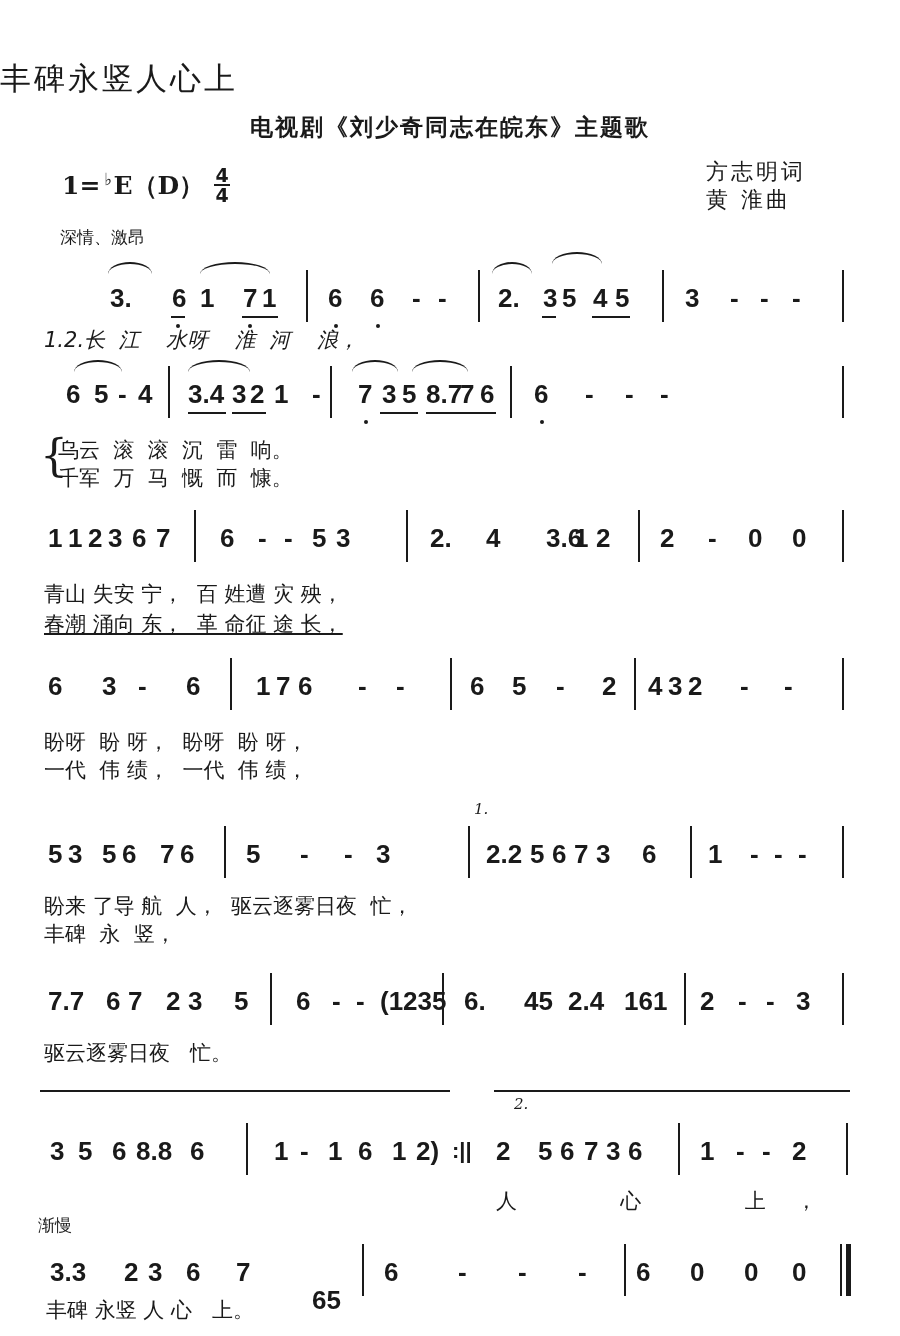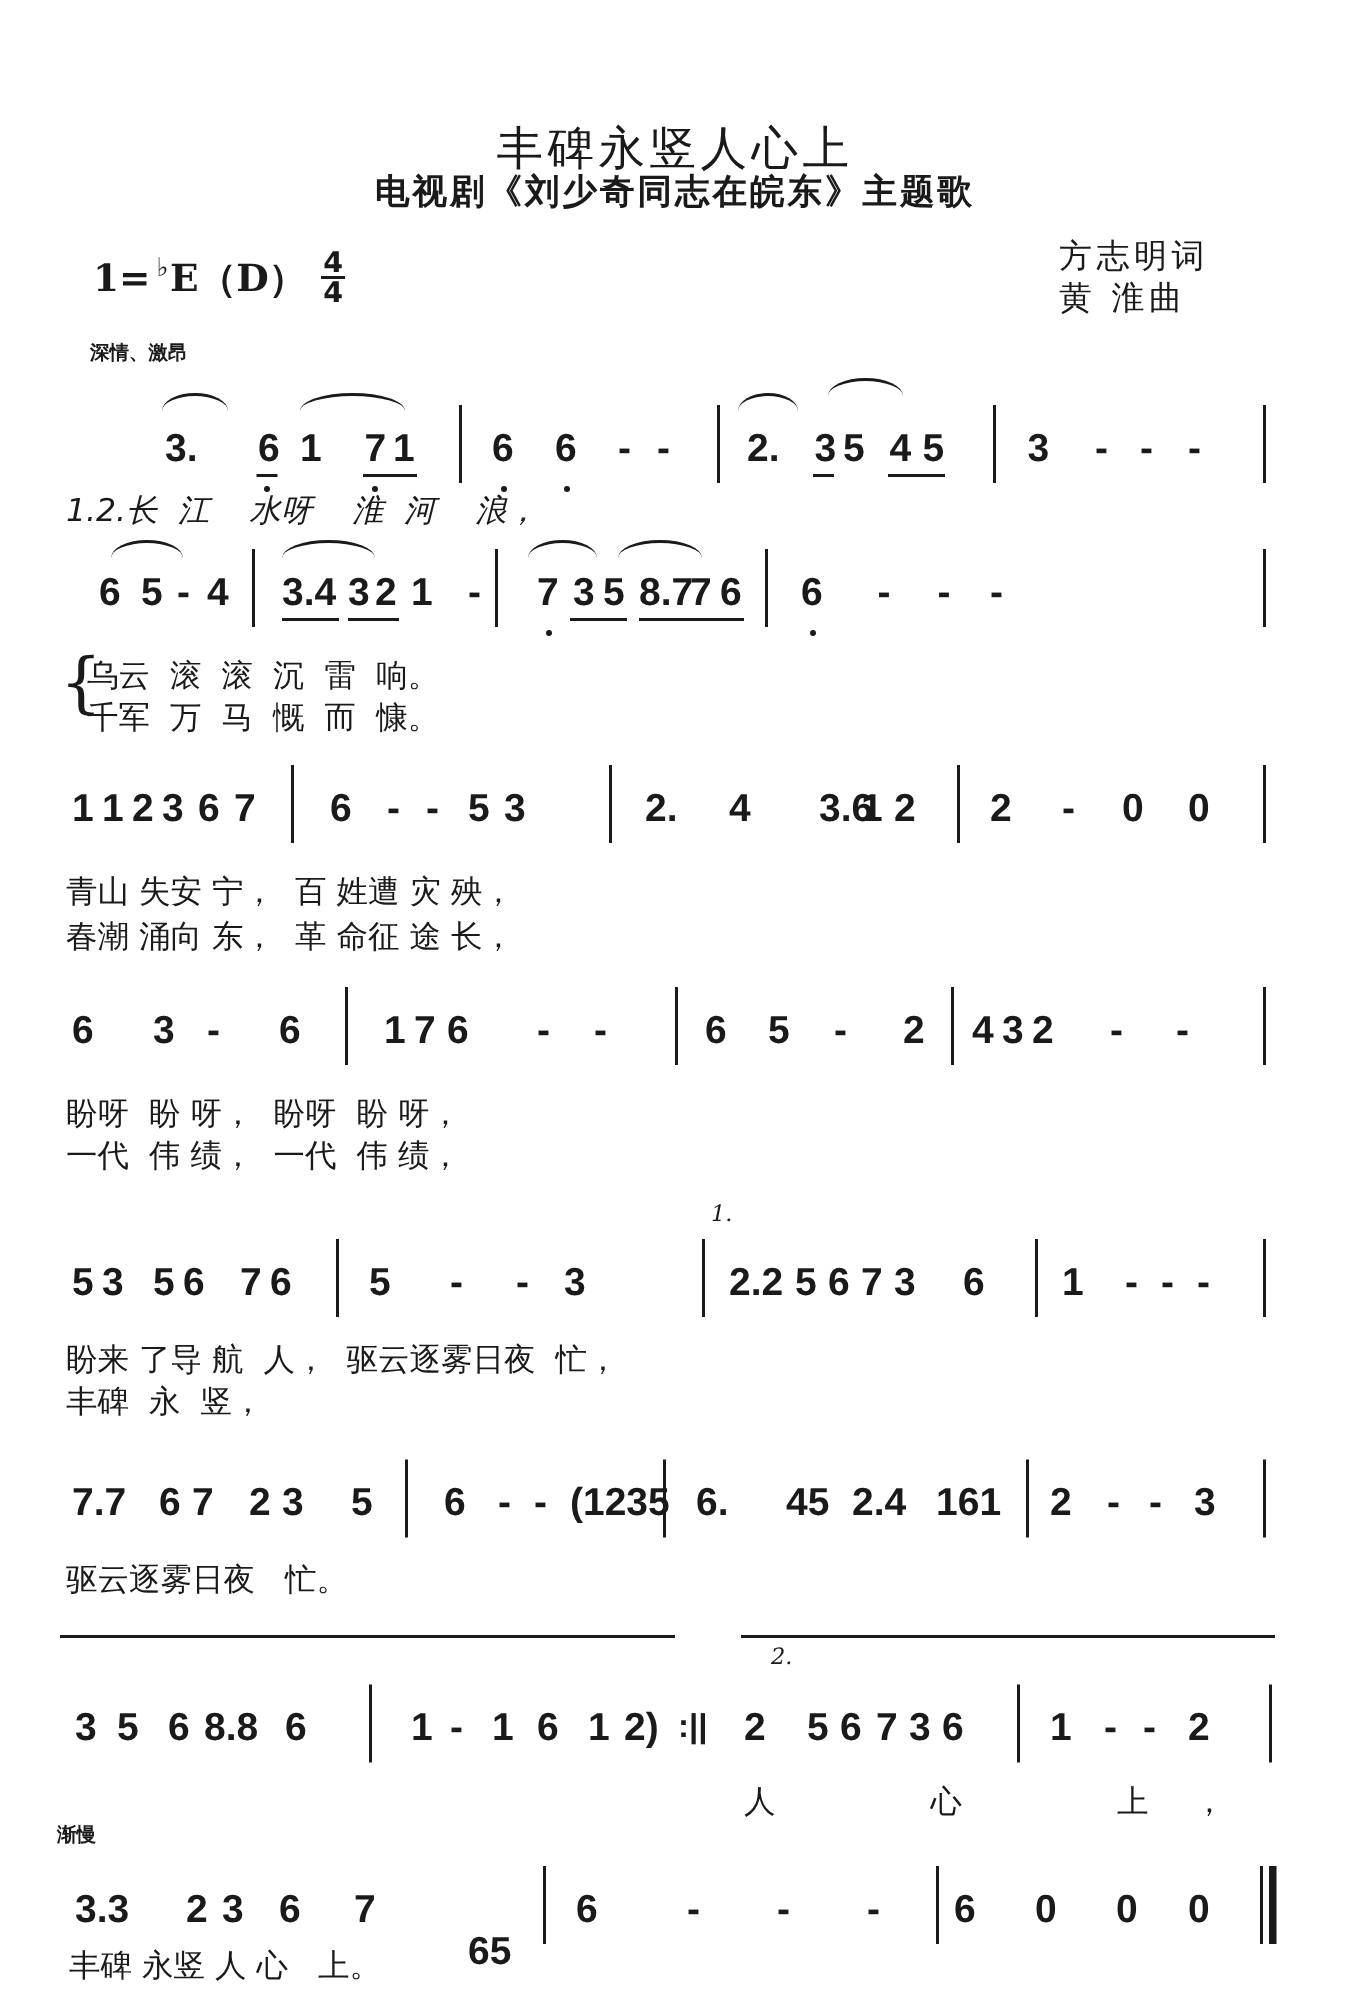--- a/index.html
+++ b/index.html
@@ -1,29 +1,29 @@
 <!DOCTYPE html>
 <html><head>
 <meta charset="utf-8">
 <style>
   html, body { margin: 0; padding: 0; background: #ffffff; }
   body { width: 900px; height: 1336px; position: relative; overflow: hidden; color: #1a1a1a;
          font-family: "DejaVu Sans", sans-serif; }
-  .title { position: absolute; top: 58px; left: 0; width: 900px; text-align: center;
-           font-family: "DejaVu Serif", serif; font-size: 31px; letter-spacing: 3px; margin-top: 20px; }
+  .title { position: absolute; top: 58px; left: 0; width: 900px; text-align: left;
+           font-family: "DejaVu Serif", serif; font-size: 31px; letter-spacing: 3px; }
   .subtitle { position: absolute; top: 112px; left: 0; width: 900px; text-align: center;
               font-size: 23px; font-weight: bold; letter-spacing: 2px; }
   .key { position: absolute; top: 166px; left: 62px; font-size: 25px; font-weight: bold;
          font-family: "DejaVu Serif", serif; display: flex; align-items: center; }
   .key .flat { font-size: 17px; vertical-align: super; margin: 0 1px 0 4px; position: relative; top: -6px; }
   .frac { display: inline-flex; flex-direction: column; align-items: center; font-size: 19px;
           line-height: 18px; margin-left: 10px; font-family: "DejaVu Sans", sans-serif; }
   .frac .bar { width: 16px; border-top: 2px solid #1a1a1a; }
   .credits { position: absolute; top: 158px; left: 706px; font-size: 22px; line-height: 28px; letter-spacing: 3px; }
-  .tempo { position: absolute; font-size: 13px; font-weight: bold; }
+  .tempo { position: absolute; font-size: 17px; }
   .row { position: absolute; left: 40px; width: 820px; }
   .n { position: absolute; top: 0; font-size: 26px; font-weight: bold; font-family: "Liberation Sans", sans-serif;
        line-height: 32px; }
   .bl { position: absolute; top: -12px; width: 2px; height: 52px; background: #1a1a1a; }
   .lyr { position: absolute; font-size: 21px; letter-spacing: 0; white-space: pre; }
   .slur { position: absolute; border-top: 2px solid #1a1a1a; border-radius: 50% 50% 0 0 / 100% 100% 0 0; height: 10px; }
   .ul { position: absolute; height: 2px; background: #1a1a1a; }
   .dot { position: absolute; width: 4px; height: 4px; background: #1a1a1a; border-radius: 50%; }
   .hline { position: absolute; height: 2px; background: #1a1a1a; }
   .volta { position: absolute; font-size: 15px; font-style: italic; font-family: "DejaVu Serif", serif; }
@@ -150,21 +150,21 @@
   <span class="n" style="left:466px;margin-left:40px;">3.6</span>
   <span class="n" style="left:534px;">1</span>
   <span class="n" style="left:556px;">2</span>
   <span class="bl" style="left:598px;"></span>
   <span class="n" style="left:620px;">2</span>
   <span class="n" style="left:668px;">-</span>
   <span class="n" style="left:708px;">0</span>
   <span class="n" style="left:752px;">0</span>
   <span class="bl" style="left:802px;"></span>
   <span class="lyr" style="left:4px;top:58px;">青山 失安 宁，  百 姓遭 灾 殃，</span>
-  <span class="lyr" style="left:4px;top:88px;">春潮 涌向 东，  革 命征 途 长，</span>
+  <span class="lyr" style="left:4px;top:88px;text-decoration:underline;">春潮 涌向 东，  革 命征 途 长，</span>
 </div>
 
 <div class="row" style="top:670px;">
   <span class="n" style="left:8px;">6</span>
   <span class="n" style="left:62px;">3</span>
   <span class="n" style="left:98px;">-</span>
   <span class="n" style="left:146px;">6</span>
   <span class="bl" style="left:190px;"></span>
   <span class="n" style="left:216px;">1</span>
   <span class="n" style="left:236px;">7</span>

